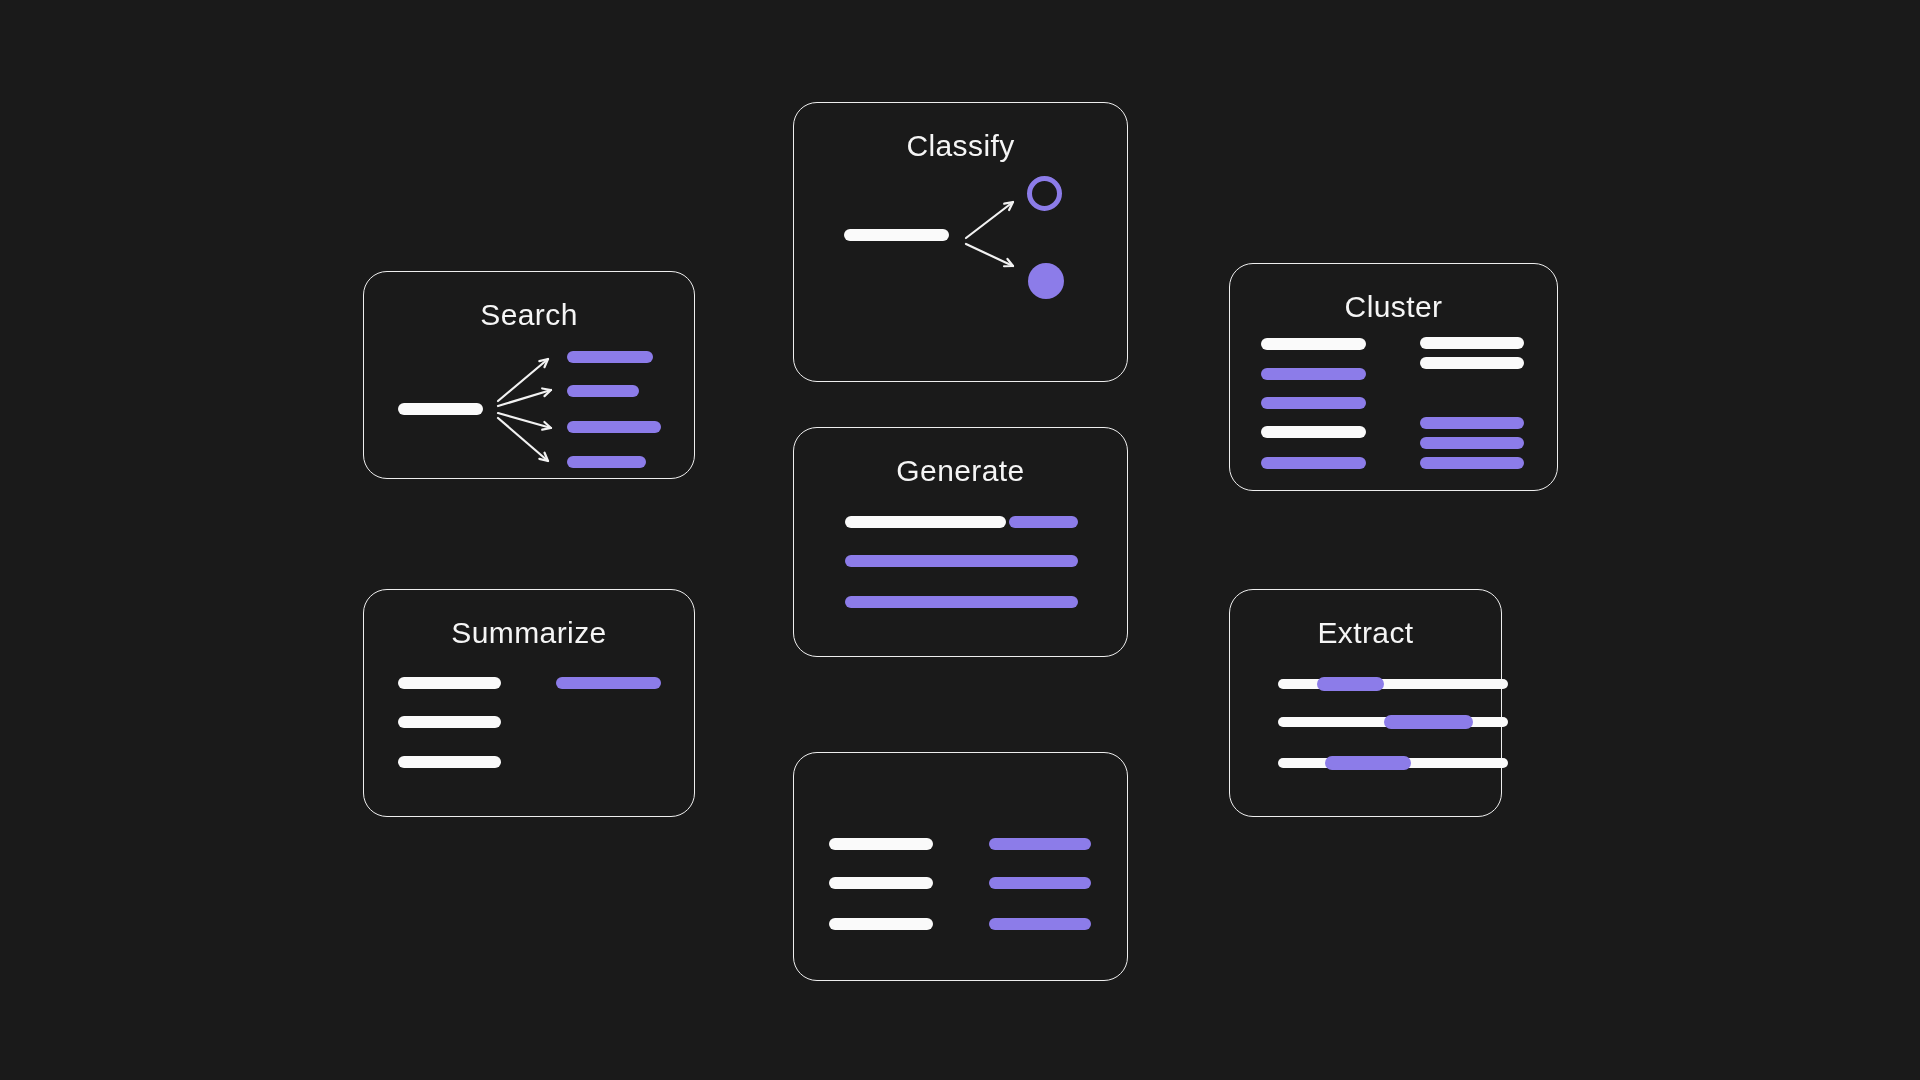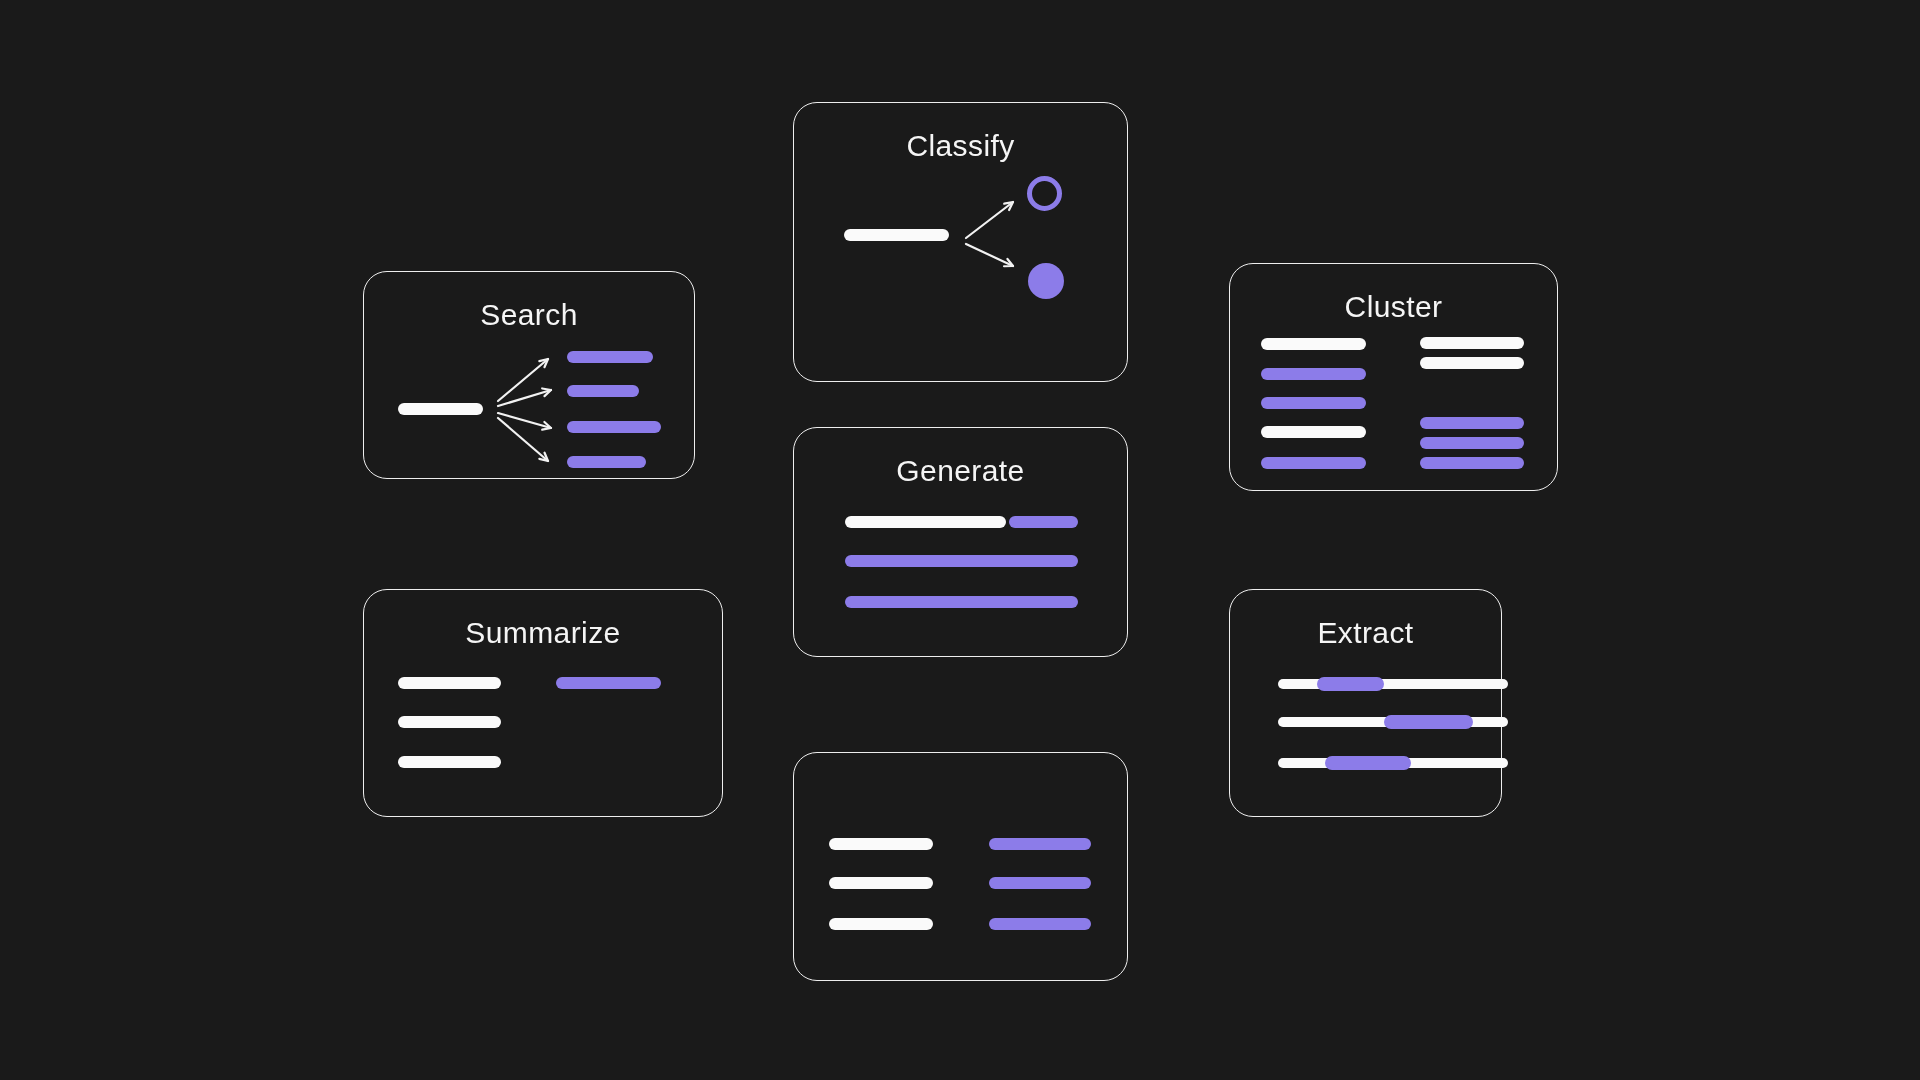--- a/index.html
+++ b/index.html
@@ -42,21 +42,21 @@
   }
   .dot{
     position:absolute;width:36px;height:36px;border-radius:50%;
     background:var(--accent-purple);
   }
   
   .card-classify {left:793px; top:102px; width:335px; height:280px;}
   .card-search   {left:363px; top:263px; width:332px; height:208px;margin-top:8px;}
   .card-cluster  {left:1229px;top:263px; width:329px; height:228px;}
   .card-generate {left:793px; top:427px; width:335px; height:230px;}
-  .card-summarize{left:363px; top:589px; width:360px; height:228px;}
+  .card-summarize{left:363px; top:589px; width:332px; height:228px;}
   .card-extract  {left:1229px;top:589px; width:273px; height:228px;}
   .card-rewrite  {left:793px; top:752px; width:335px; height:229px;}
 </style>
 </head>
 <body>
 
 <div class="canvas">
 
   <div class="card card-classify">
     <div class="card-title">Classify</div>

